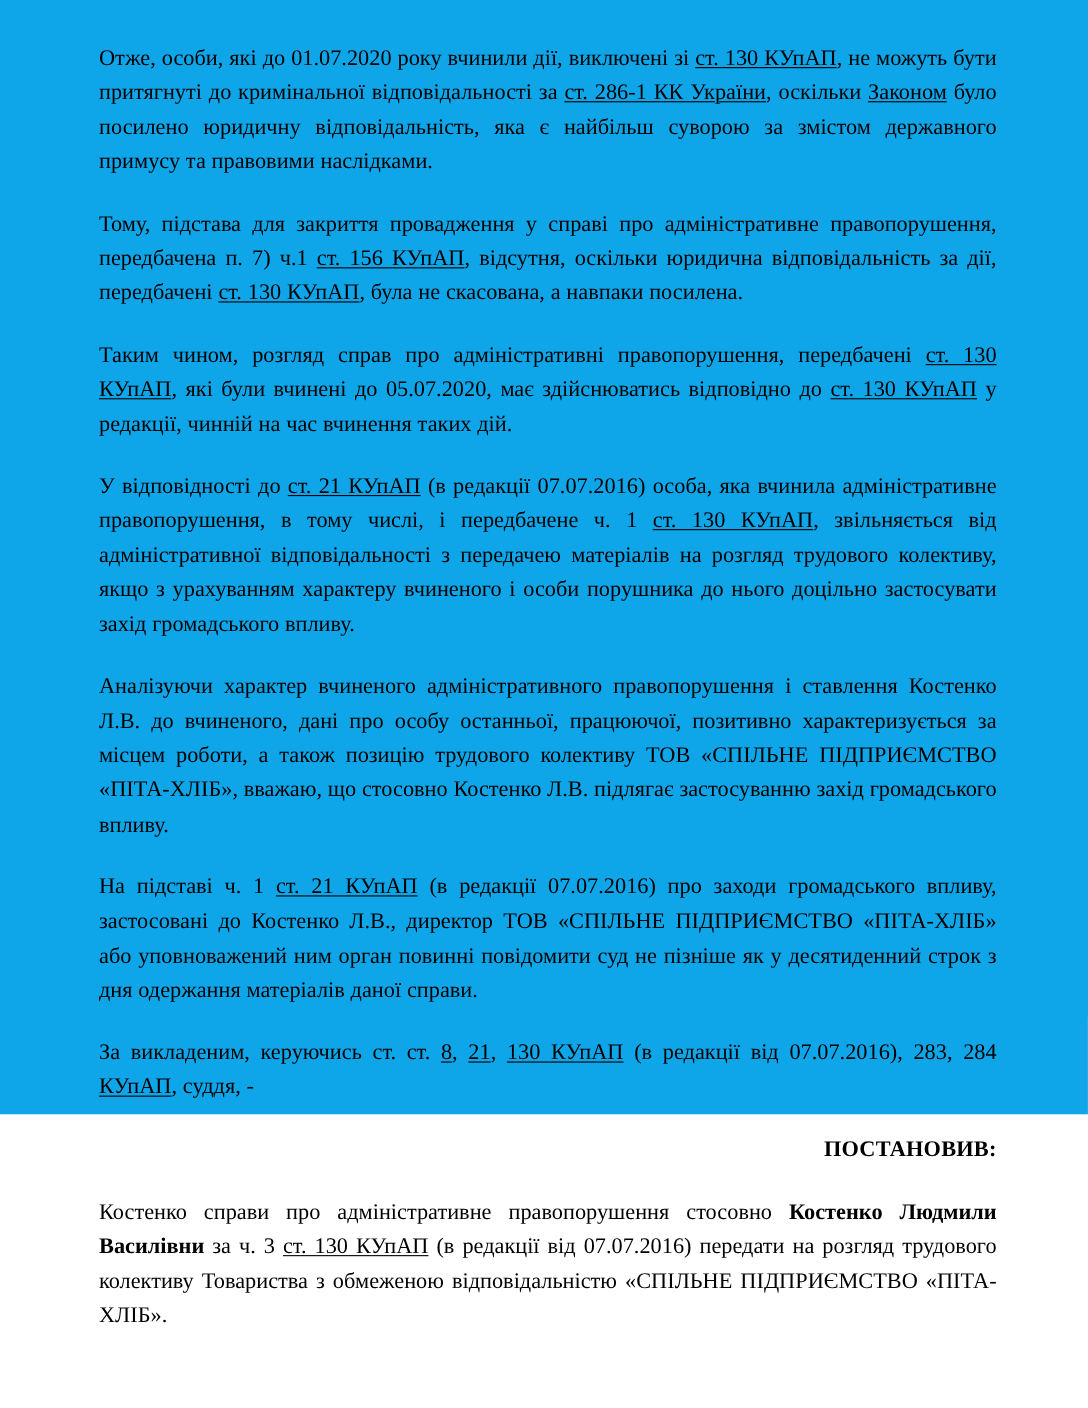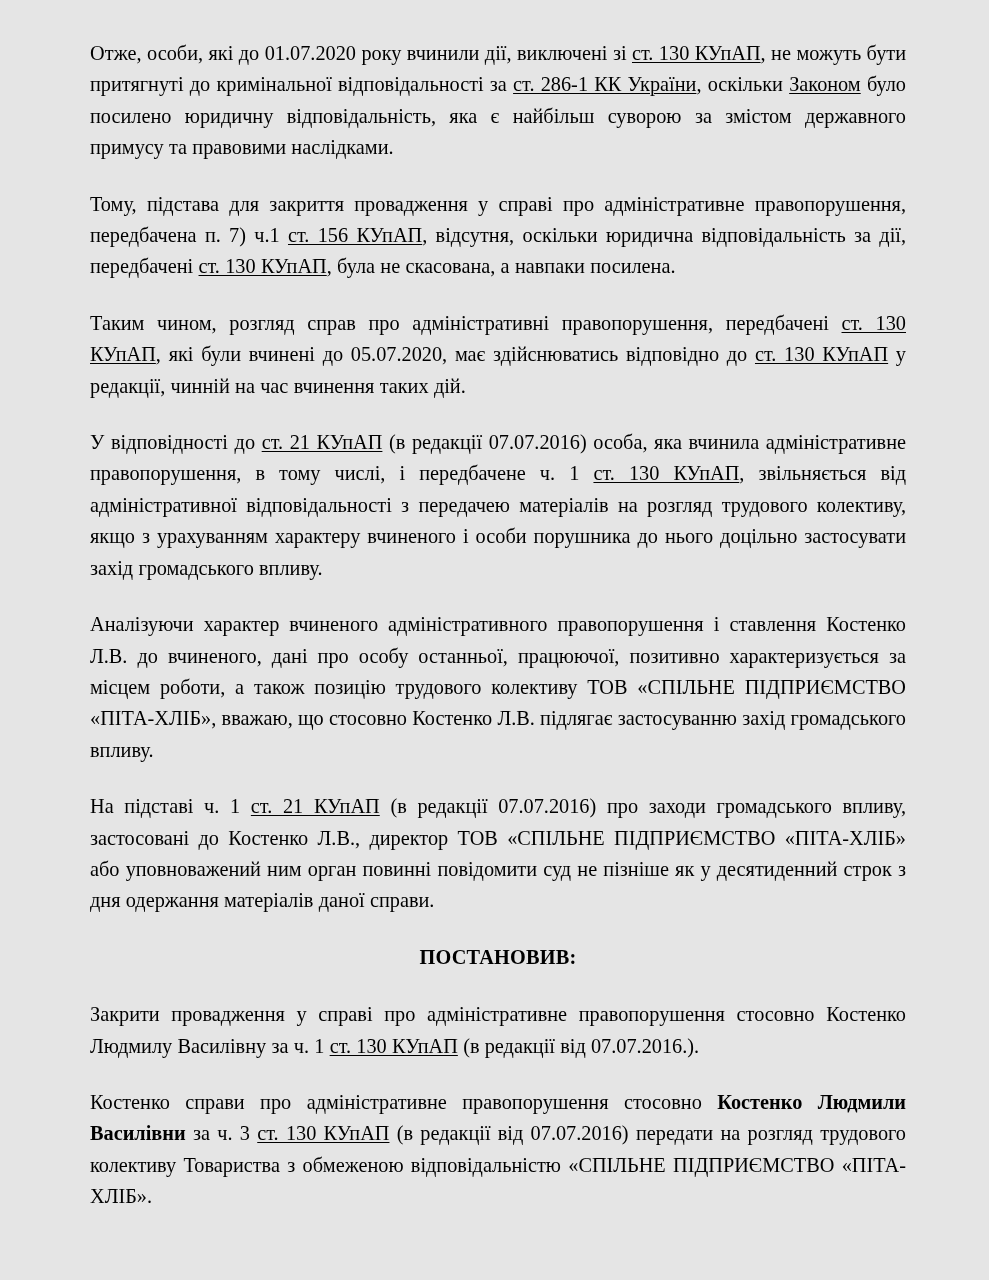--- a/index.html
+++ b/index.html
@@ -11,22 +11,22 @@
   body {
     width: 989px;
     height: 1280px;
     font-family: "Liberation Serif", "DejaVu Serif", serif;
     color: #000000;
     overflow: hidden;
   }
   .page {
     position: relative;
     width: 989px;
-    height: 1280px;
-    background: #e5e5e5;
+    height: 1013px;
+    background: #0ea5e9;
     box-sizing: border-box;
     padding: 38px 84px 0 90px;
   }
   .doc-body {
     width: 816px;
   }
   p.para {
     margin: 0 0 25px 0;
     font-size: 20.3px;
     line-height: 31.4px;
@@ -35,21 +35,21 @@
     word-spacing: 0.2px;
     hyphens: none;
   }
   p.para:last-child {
     margin-bottom: 0;
   }
   .heading {
     margin: 0 0 26px 0;
     font-size: 20.3px;
     line-height: 31.4px;
-    text-align: center;
+    text-align: right;
     font-weight: bold;
     letter-spacing: 0.2px;
   }
   .u {
     text-decoration: underline;
     text-underline-offset: 2px;
     text-decoration-thickness: 1px;
   }
   .b {
     font-weight: bold;
@@ -63,20 +63,20 @@
 
 <div class="page">
   <div class="doc-body">
 
     <p class="para"><span>Отже, особи, які до 01.07.2020 року вчинили дії, виключені зі </span><span class="u">ст. 130 КУпАП</span><span>, не можуть бути притягнуті до кримінальної відповідальності за </span><span class="u">ст. 286-1 КК України</span><span>, оскільки </span><span class="u">Законом</span><span> було посилено юридичну відповідальність, яка є найбільш суворою за змістом державного примусу та правовими наслідками.</span></p>
     <p class="para"><span>Тому, підстава для закриття провадження у справі про адміністративне правопорушення, передбачена п. 7) ч.1 </span><span class="u">ст. 156 КУпАП</span><span>, відсутня, оскільки юридична відповідальність за дії, передбачені </span><span class="u">ст. 130 КУпАП</span><span>, була не скасована, а навпаки посилена.</span></p>
     <p class="para"><span>Таким чином, розгляд справ про адміністративні правопорушення, передбачені </span><span class="u">ст. 130 КУпАП</span><span>, які були вчинені до 05.07.2020, має здійснюватись відповідно до </span><span class="u">ст. 130 КУпАП</span><span> у редакції, чинній на час вчинення таких дій.</span></p>
     <p class="para"><span>У відповідності до </span><span class="u">ст. 21 КУпАП</span><span> (в редакції 07.07.2016) особа, яка вчинила адміністративне правопорушення, в тому числі, і передбачене ч. 1 </span><span class="u">ст. 130 КУпАП</span><span>, звільняється від адміністративної відповідальності з передачею матеріалів на розгляд трудового колективу, якщо з урахуванням характеру вчиненого і особи порушника до нього доцільно застосувати захід громадського впливу.</span></p>
     <p class="para"><span>Аналізуючи характер вчиненого адміністративного правопорушення і ставлення Костенко Л.В. до вчиненого, дані про особу останньої, працюючої, позитивно характеризується за місцем роботи, а також позицію трудового колективу ТОВ «СПІЛЬНЕ ПІДПРИЄМСТВО «ПІТА-ХЛІБ», вважаю, що стосовно Костенко Л.В. підлягає застосуванню захід громадського впливу.</span></p>
     <p class="para"><span>На підставі ч. 1 </span><span class="u">ст. 21 КУпАП</span><span> (в редакції 07.07.2016) про заходи громадського впливу, застосовані до Костенко Л.В., директор ТОВ «СПІЛЬНЕ ПІДПРИЄМСТВО «ПІТА-ХЛІБ» або уповноважений ним орган повинні повідомити суд не пізніше як у десятиденний строк з дня одержання матеріалів даної справи.</span></p>
+    <p class="para gap-after-heading"><span>За викладеним, керуючись ст. ст. </span><span class="u">8</span><span>, </span><span class="u">21</span><span>, </span><span class="u">130 КУпАП</span><span> (в редакції від 07.07.2016), 283, 284 </span><span class="u">КУпАП</span><span>, суддя, -</span></p>
 
     <div class="heading">ПОСТАНОВИВ:</div>
 
-    <p class="para"><span>Закрити провадження у справі про адміністративне правопорушення стосовно Костенко Людмилу Василівну за ч. 1 </span><span class="u">ст. 130 КУпАП</span><span> (в редакції від 07.07.2016.).</span></p>
     <p class="para"><span>Костенко справи про адміністративне правопорушення стосовно </span><span class="b">Костенко Людмили Василівни</span><span> за ч. 3 </span><span class="u">ст. 130 КУпАП</span><span> (в редакції від 07.07.2016) передати на розгляд трудового колективу Товариства з обмеженою відповідальністю «СПІЛЬНЕ ПІДПРИЄМСТВО «ПІТА-ХЛІБ».</span></p>
 
   </div>
 </div>
 
 </body></html>

